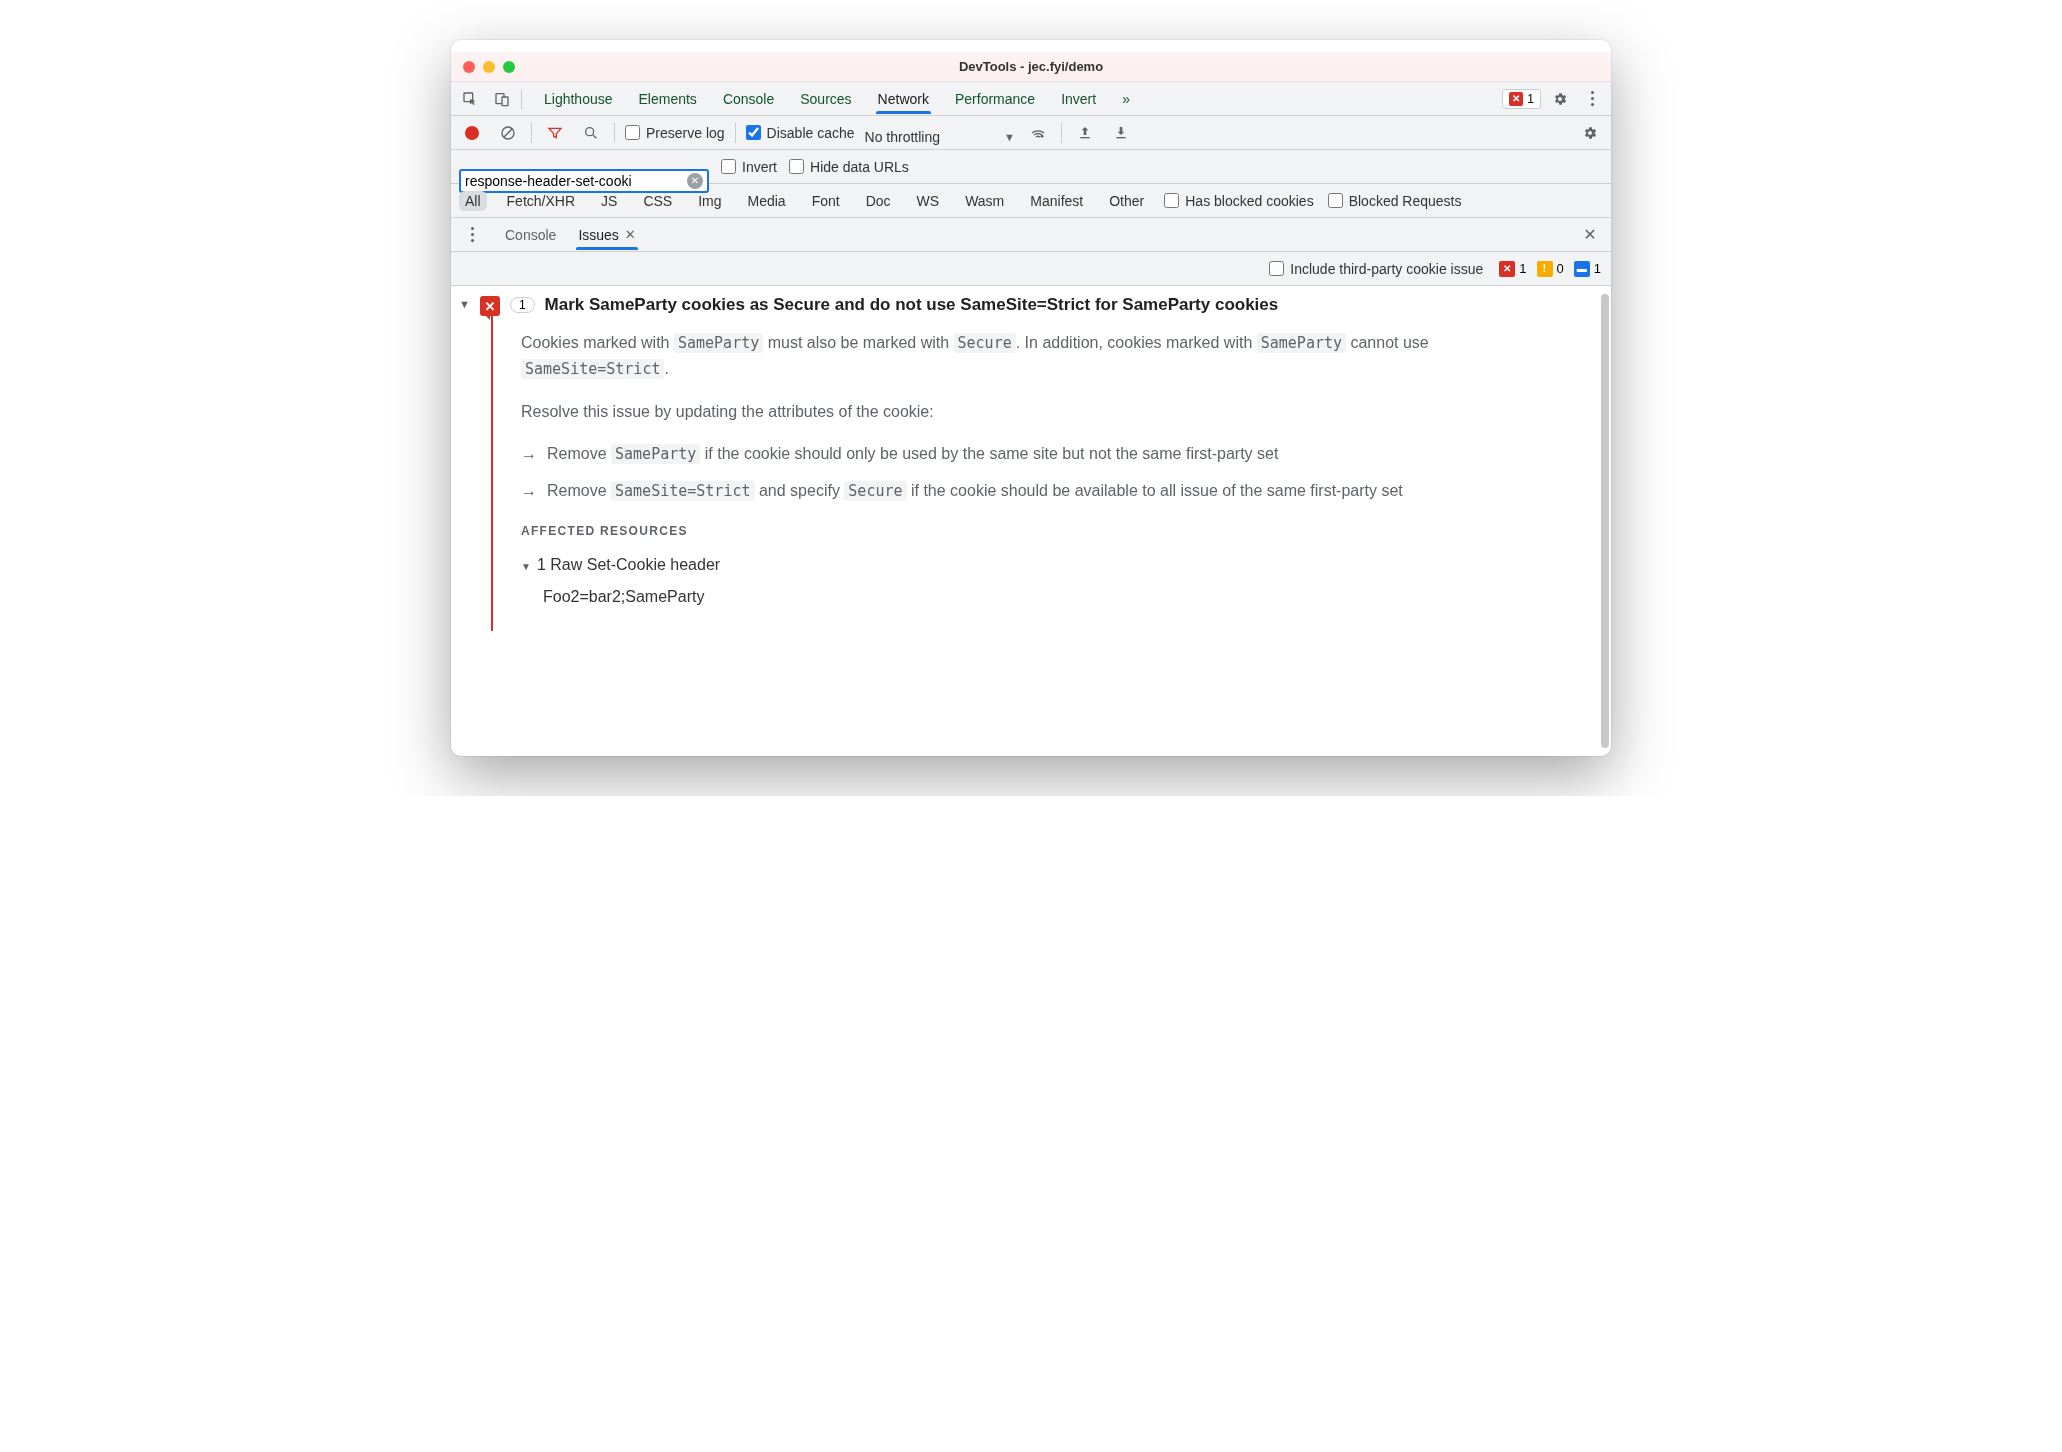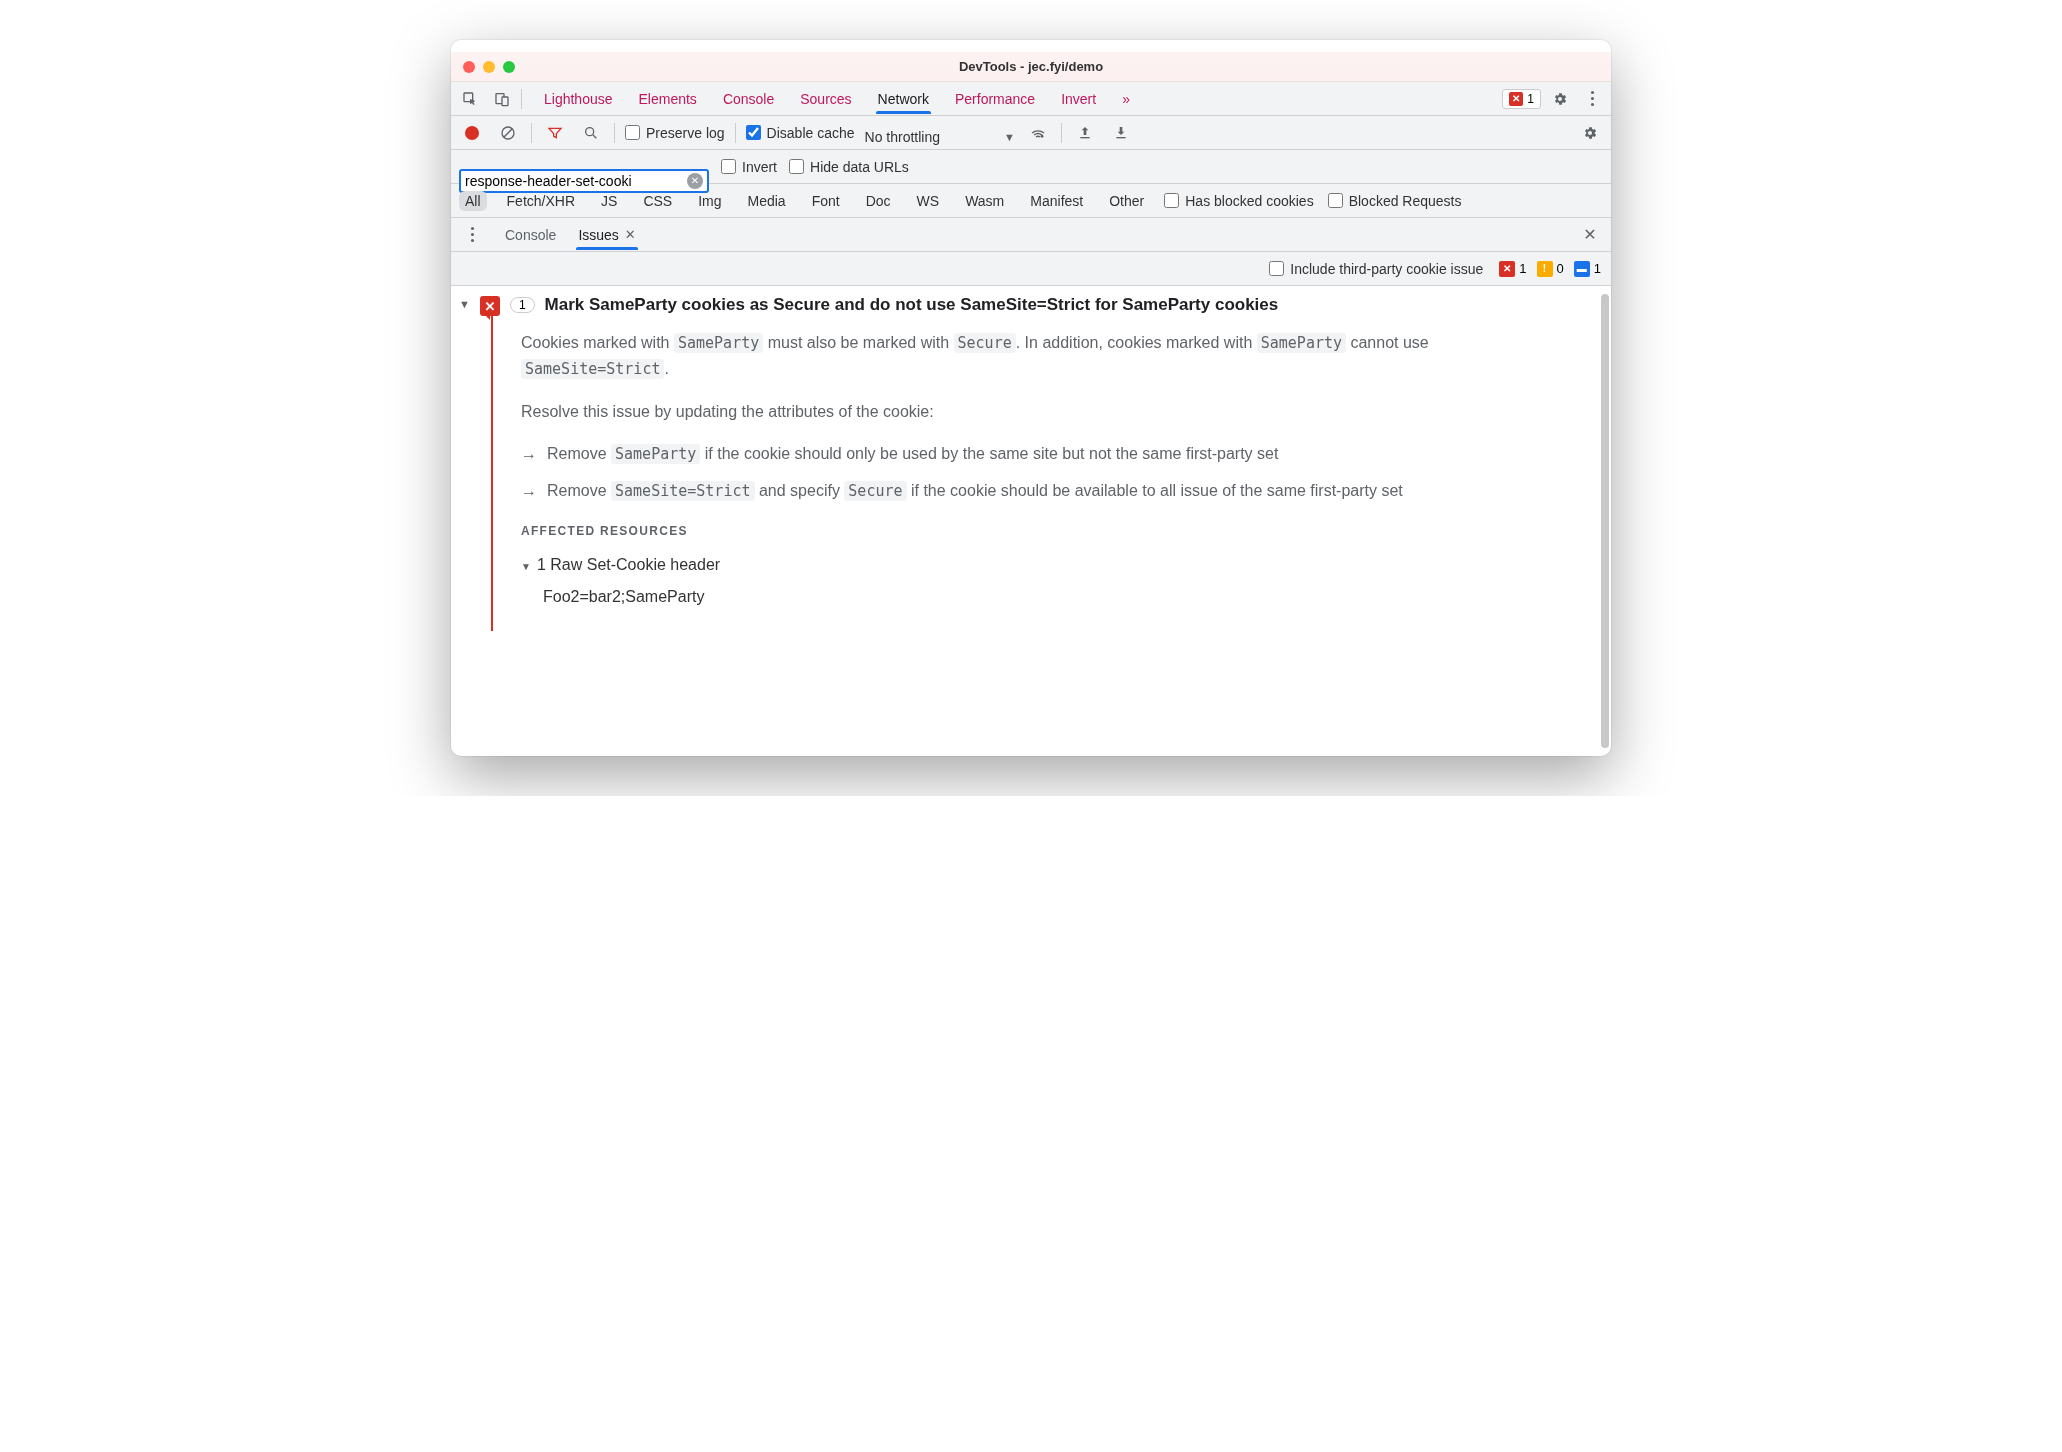--- a/index.html
+++ b/index.html
@@ -39,21 +39,21 @@
   align-items: center;
   height: 34px;
   background: #f1f3f4;
   border-bottom: 1px solid #d0d0d0;
   padding: 0 6px;
   gap: 6px;
 }
 .icon-btn { width: 26px; height: 26px; display: flex; align-items: center; justify-content: center; color: #5f6368; cursor: pointer; border-radius: 3px; }
 .icon-btn svg { width: 16px; height: 16px; }
 .tabs { display: flex; gap: 22px; margin-left: 14px; flex: 1; }
-.tab { font-size: 14px; color: #be185d; padding: 6px 2px; cursor: pointer; position: relative; }
+.tab { font-size: 14px; color: #14532d; padding: 6px 2px; cursor: pointer; position: relative; }
 .tab.active { color: #202124; }
 .tab.active::after { content:""; position:absolute; bottom:-1px; left:0; right:0; height:3px; background:#1a73e8; border-radius:2px 2px 0 0; }
 .spacer { flex: 1; }
 .badge-err { display:flex; align-items:center; gap:4px; background:#fff; border:1px solid #ccc; border-radius:3px; padding:2px 6px; font-size:12px; }
 .badge-err .errbox { width:14px; height:14px; background:#d93025; border-radius:2px; display:flex; align-items:center; justify-content:center; color:#fff; font-size:10px; font-weight:bold; }
 
 .toolbar {
   display: flex;
   align-items: center;
   height: 34px;

